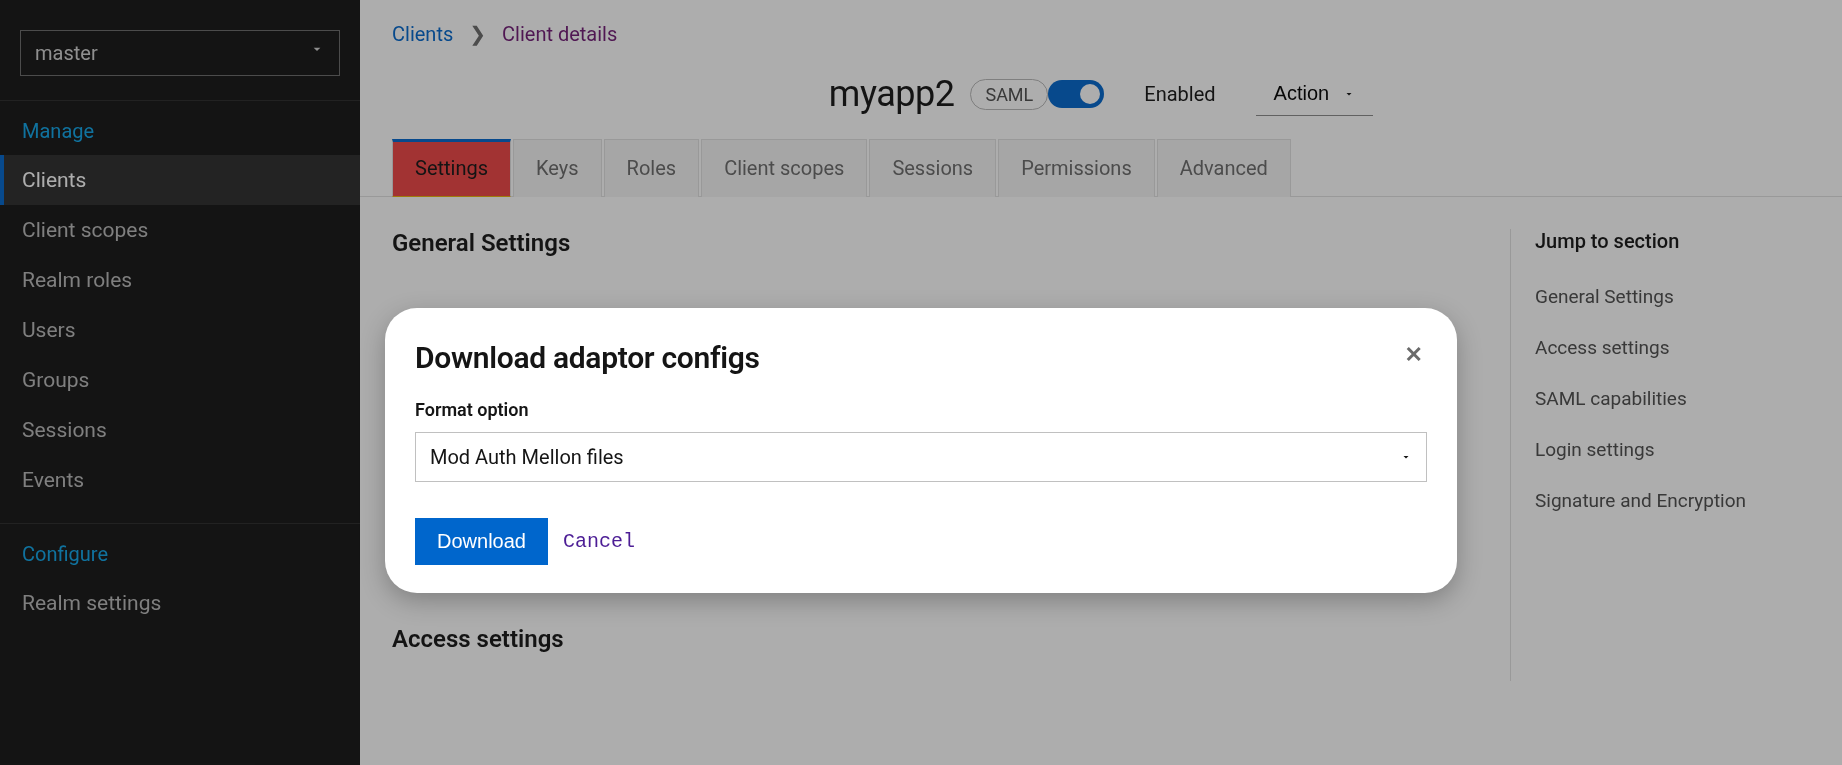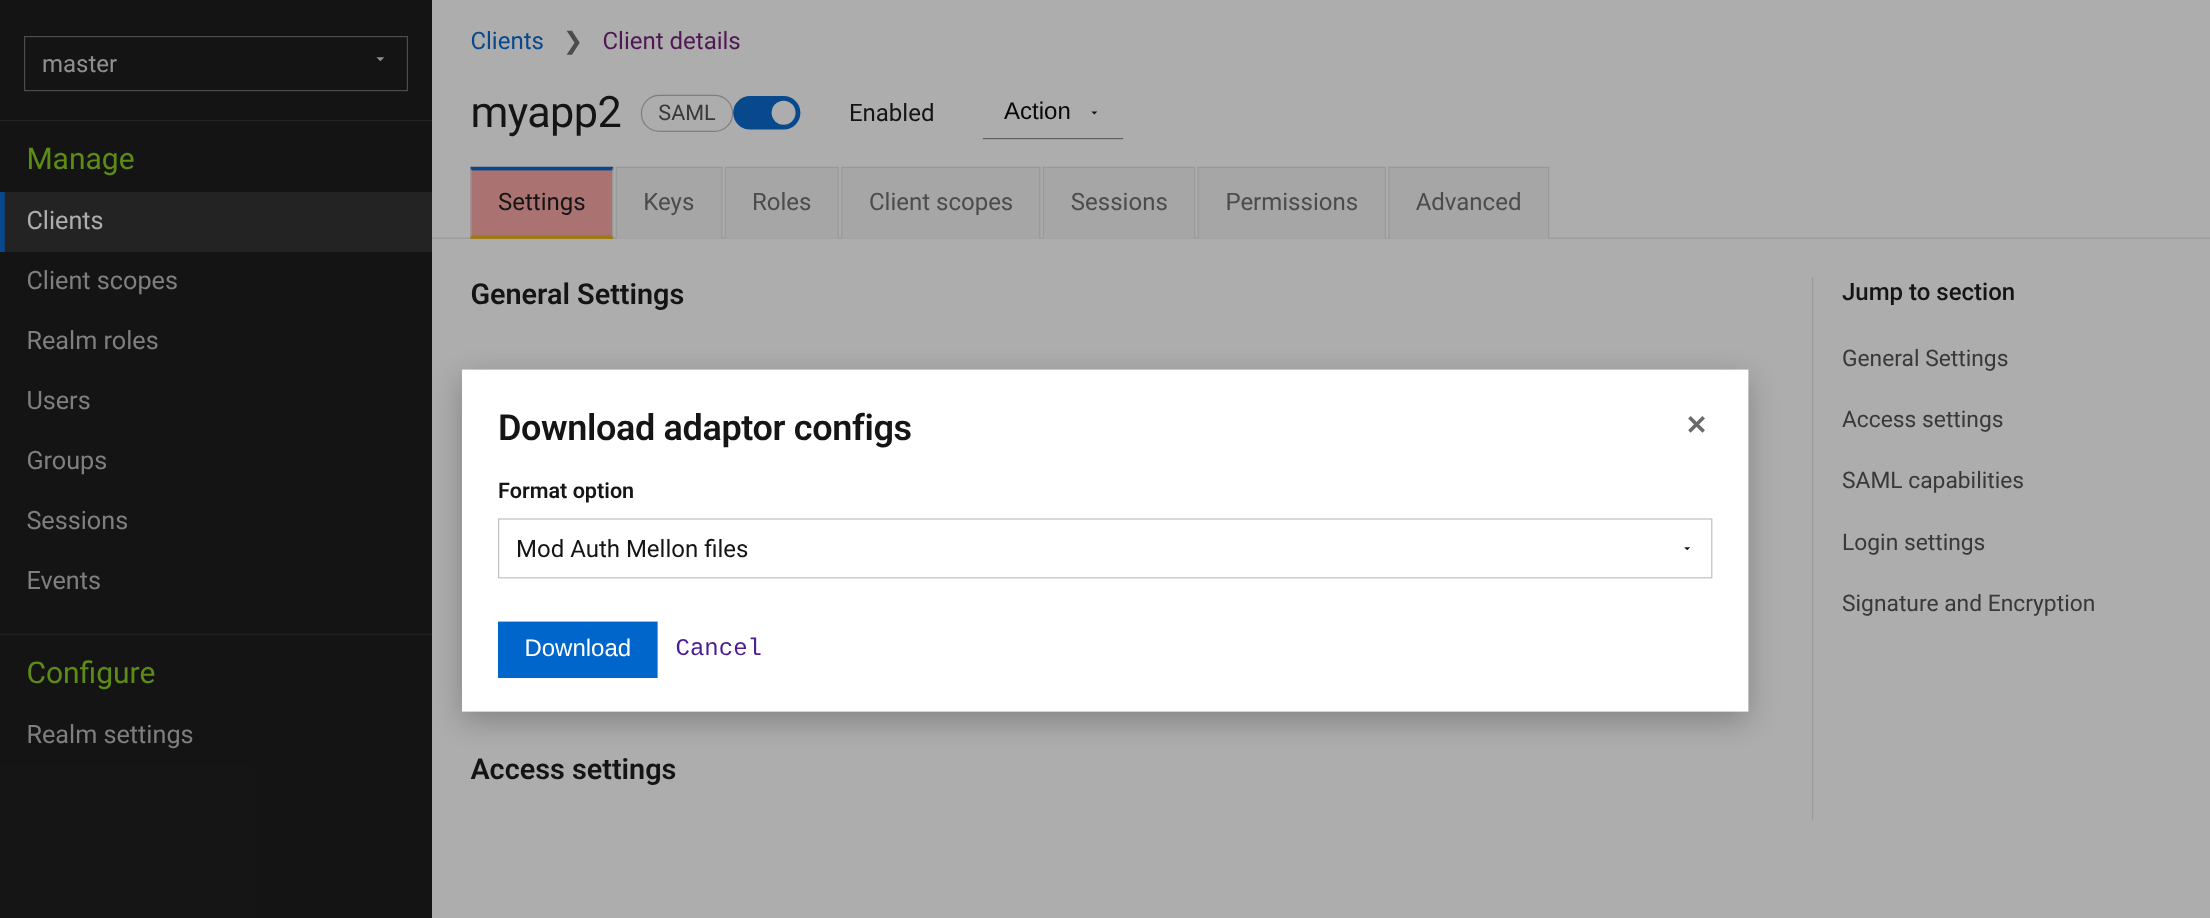--- a/index.html
+++ b/index.html
@@ -36,22 +36,22 @@
       font-size: 20px;
       cursor: pointer;
     }
     .realm-select svg { width: 16px; height: 16px; fill: #d2d2d2; }
     .divider-dark {
       height: 1px;
       background: #2a2a2a;
     }
     .nav-section-label {
       padding: 18px 22px 12px 22px;
-      font-size: 25px;
-      color: #84cc16;
+      font-size: 20px;
+      color: #0ea5e9;
     }
     .nav-item {
       padding: 13px 22px;
       font-size: 21px;
       color: #b8b8b8;
       cursor: pointer;
     }
     .nav-item.active {
       background: #2c2c2c;
       color: #fff;
@@ -71,21 +71,21 @@
       align-items: center;
       gap: 16px;
       font-size: 20px;
     }
     .breadcrumb .link { color: #0066cc; cursor: pointer; }
     .breadcrumb .sep { color: #6a6a6a; }
     .breadcrumb .current { color: #701a75; }
     .page-head {
       display: flex;
       align-items: center;
-      justify-content: flex-start;
+      justify-content: center;
       padding: 18px 32px 22px 32px;
     }
     .page-title-wrap { display: flex; align-items: center; gap: 16px; }
     .page-title { font-size: 36px; font-weight: 400; letter-spacing: -0.5px; }
     .badge {
       border: 1px solid #b8b8b8;
       border-radius: 20px;
       padding: 4px 14px;
       font-size: 18px;
       color: #4d4d4d;
@@ -131,25 +131,25 @@
       color: #6a6a6a;
       background: #f5f5f5;
       border: 1px solid #e0e0e0;
       border-bottom: none;
       margin-right: 2px;
       cursor: pointer;
       position: relative;
       top: 1px;
     }
     .tab.active {
-      background: #fca5a5;
+      background: #ef4444;
       color: #151515;
       border-top: 3px solid #0066cc;
       padding-top: 14px;
-      border-bottom: 3px solid #eab308;
+      border-bottom: 1px solid #eab308;
     }
     .content {
       display: flex;
       padding: 32px;
       gap: 40px;
     }
     .content-main { flex: 1; }
     .section-heading {
       font-size: 24px;
       font-weight: 600;
@@ -180,20 +180,21 @@
     
     .modal {
       position: absolute;
       left: 50%;
       top: 308px;
       transform: translateX(-50%);
       width: 1072px;
       background: #fff;
       box-shadow: 0 8px 24px rgba(0,0,0,0.25);
       padding: 32px 30px 28px 30px;
+      border-radius: 32px;
     }
     .modal-head {
       display: flex;
       align-items: flex-start;
       justify-content: space-between;
       margin-bottom: 24px;
     }
     .modal-title {
       font-size: 30px;
       font-weight: 600;

